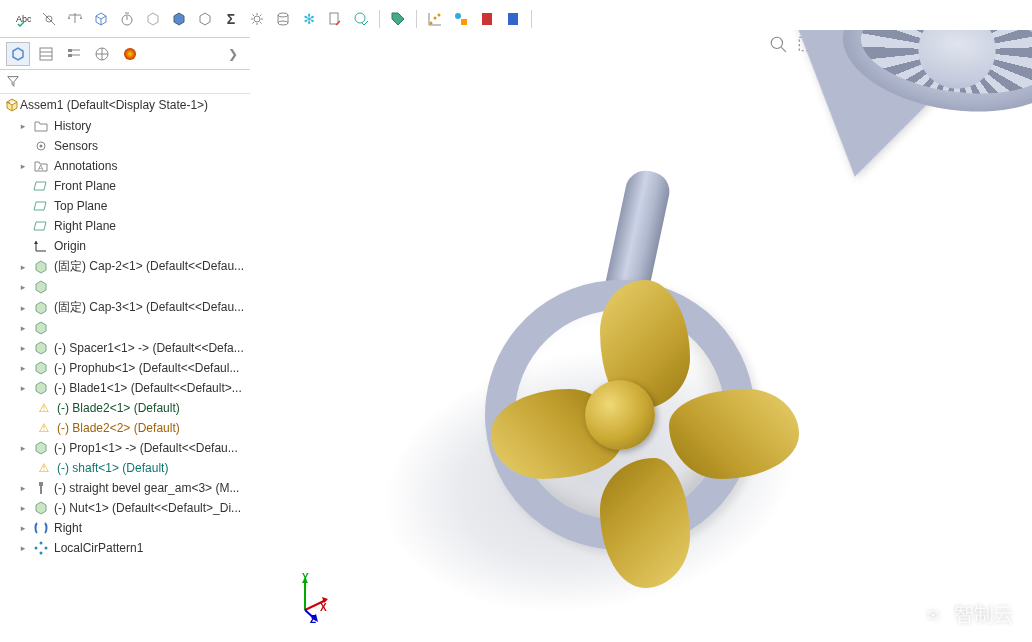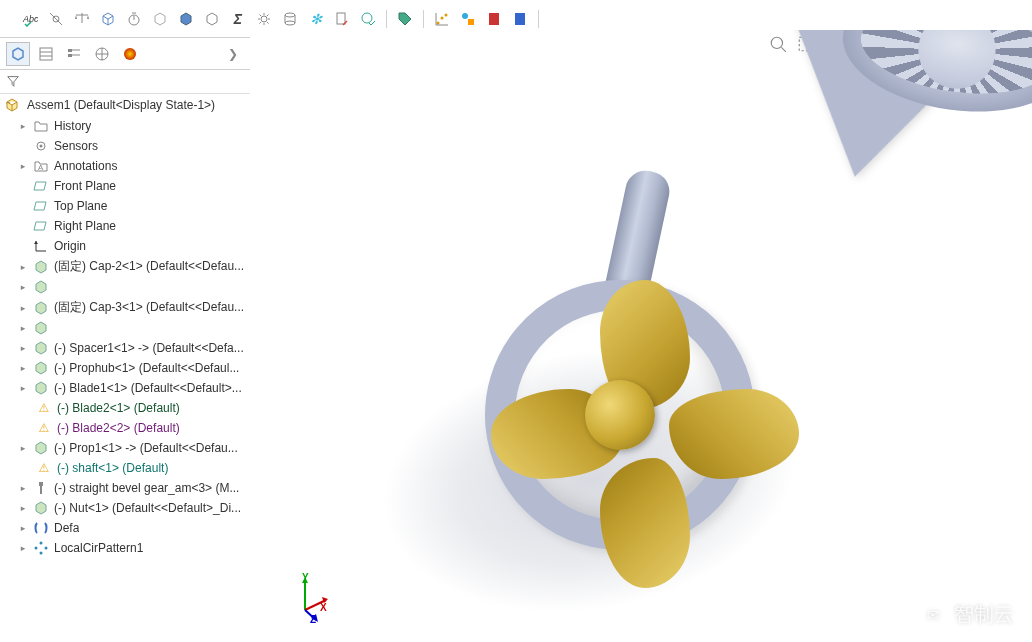--- a/index.html
+++ b/index.html
@@ -1,36 +1,36 @@
 <!DOCTYPE html>
 <html><head>
 <meta charset="utf-8">
 <style>
 * { box-sizing: border-box; margin: 0; padding: 0; font-family: "Segoe UI", Tahoma, sans-serif; }
 body { width: 1032px; height: 642px; background: #f0f0f0; overflow: hidden; position: relative; }
 
 
-.toolbar { height: 38px; background: #ffffff; border-bottom: 1px solid #d0d0d0; display: flex; align-items: center; padding: 0 20px; gap: 6px; font-style: italic; }
+.toolbar { height: 38px; background: #ffffff; border-bottom: 1px solid #d0d0d0; display: flex; align-items: center; padding: 0 13px; gap: 6px; }
 .tool-icon { width: 20px; height: 20px; display: flex; align-items: center; justify-content: center; cursor: pointer; color: #555; font-size: 14px; }
 .tool-sep { width: 1px; height: 18px; background: #d0d0d0; margin: 0 2px; }
 .tool-icon svg { width: 16px; height: 16px; }
 
 
 .panel-tabs { height: 32px; background: #ffffff; border-bottom: 1px solid #d0d0d0; display: flex; align-items: center; padding: 0 6px; gap: 4px; width: 250px; }
 .panel-tab { width: 24px; height: 24px; display: flex; align-items: center; justify-content: center; cursor: pointer; border: 1px solid transparent; }
 .panel-tab.active { border: 1px solid #c0c0c0; background: #e8f0fa; }
 .panel-chevron { margin-left: auto; color: #888; font-size: 12px; padding: 0 6px; cursor: pointer; }
 
 
 .filter-bar { height: 24px; width: 250px; background: #ffffff; border-bottom: 1px solid #e0e0e0; display: flex; align-items: center; padding: 2px 6px; }
 .filter-icon { width: 16px; height: 16px; cursor: pointer; }
 
 
 .tree { width: 250px; height: calc(642px - 30px - 32px - 24px); background: #ffffff; overflow: hidden; font-size: 12px; color: #333; }
-.tree-root { display: flex; align-items: center; padding: 3px 4px; gap: 7px; white-space: nowrap; }
+.tree-root { display: flex; align-items: center; padding: 3px 4px; gap: 0; white-space: nowrap; }
 .tree-item { display: flex; align-items: center; padding: 2px 4px 2px 18px; gap: 5px; white-space: nowrap; overflow: hidden; cursor: pointer; }
 .tree-item.sub { padding-left: 36px; }
 .tree-expand { width: 10px; color: #888; font-size: 9px; text-align: center; flex-shrink: 0; }
 .tree-icon { width: 16px; height: 16px; flex-shrink: 0; display: flex; align-items: center; justify-content: center; }
 .tree-label { overflow: hidden; text-overflow: ellipsis; }
 
 
 .viewport { position: absolute; left: 250px; top: 30px; right: 0; bottom: 0; background: #ffffff; overflow: hidden; }
 .heads-up { position: absolute; top: 4px; right: 20px; display: flex; gap: 8px; }
 .hup-icon { width: 20px; height: 20px; cursor: pointer; display: flex; align-items: center; justify-content: center; }
@@ -361,21 +361,21 @@
       </span>
       <span class="tree-label">(-) Blade1&lt;1&gt; (Default&lt;&lt;Default&gt;...</span>
     </div>
 
   <div class="tree-item sub">
       <span class="tree-icon" style="color:#e6a817">⚠</span>
       <span class="tree-label" style="color:#14532d">(-) Blade2&lt;1&gt; (Default)</span>
     </div>
   <div class="tree-item sub">
       <span class="tree-icon" style="color:#e6a817">⚠</span>
-      <span class="tree-label" style="color:#701a75">(-) Blade2&lt;2&gt; (Default)</span>
+      <span class="tree-label" style="color:#a16207">(-) Blade2&lt;2&gt; (Default)</span>
     </div>
 
   <div class="tree-item">
       <span class="tree-expand">▸</span>
       <span class="tree-icon">
         <svg width="16" height="16" viewBox="0 0 16 16">
           <path d="M3 5 L8 2 L13 5 L13 11 L8 14 L3 11 Z" fill="#cde4c0" stroke="#7a9"></path>
         </svg>
       </span>
       <span class="tree-label">(-) Prop1&lt;1&gt; -&gt; (Default&lt;&lt;Defau...</span>
@@ -405,21 +405,21 @@
       <span class="tree-label">(-) Nut&lt;1&gt; (Default&lt;&lt;Default&gt;_Di...</span>
     </div>
 
   <div class="tree-item">
       <span class="tree-expand">▸</span>
       <span class="tree-icon">
         <svg width="16" height="16" viewBox="0 0 16 16">
           <path d="M4 3 C2 5 2 11 4 13 M12 3 C14 5 14 11 12 13" fill="none" stroke="#3a6ec0" stroke-width="2"></path>
         </svg>
       </span>
-      <span class="tree-label">Defa</span>
+      <span class="tree-label">Right</span>
     </div>
   <div class="tree-item">
       <span class="tree-expand">▸</span>
       <span class="tree-icon">
         <svg width="16" height="16" viewBox="0 0 16 16">
           <circle cx="8" cy="3" r="1.5" fill="#38b"></circle>
           <circle cx="13" cy="8" r="1.5" fill="#38b"></circle>
           <circle cx="8" cy="13" r="1.5" fill="#38b"></circle>
           <circle cx="3" cy="8" r="1.5" fill="#38b"></circle>
         </svg>

